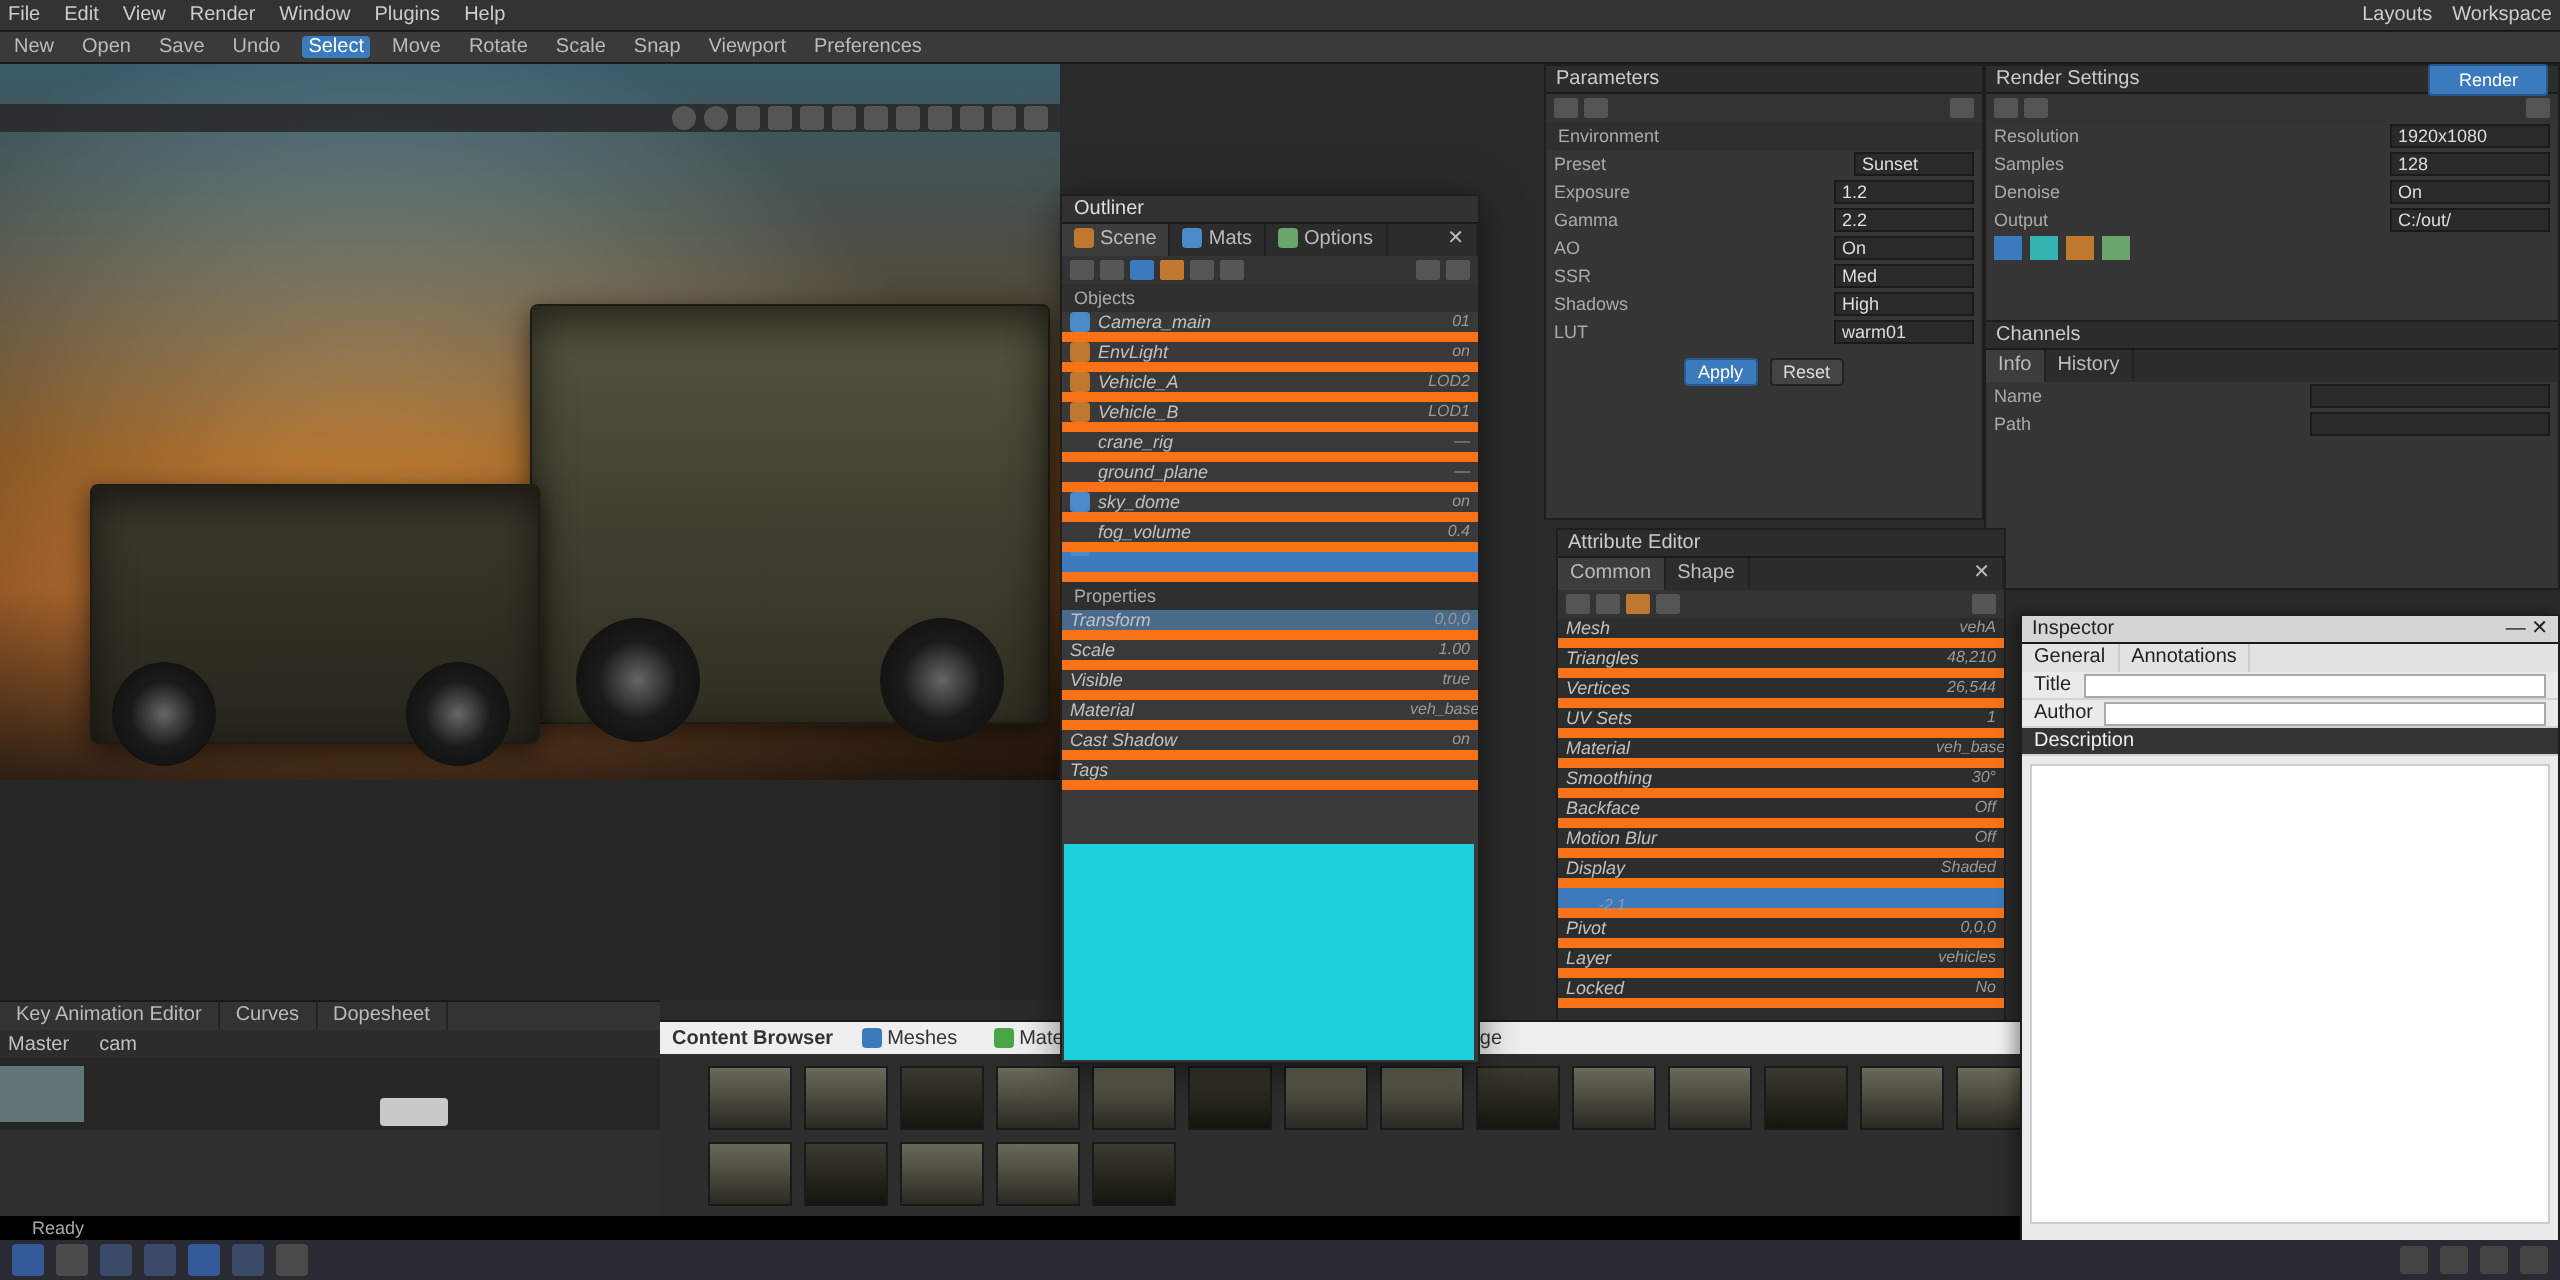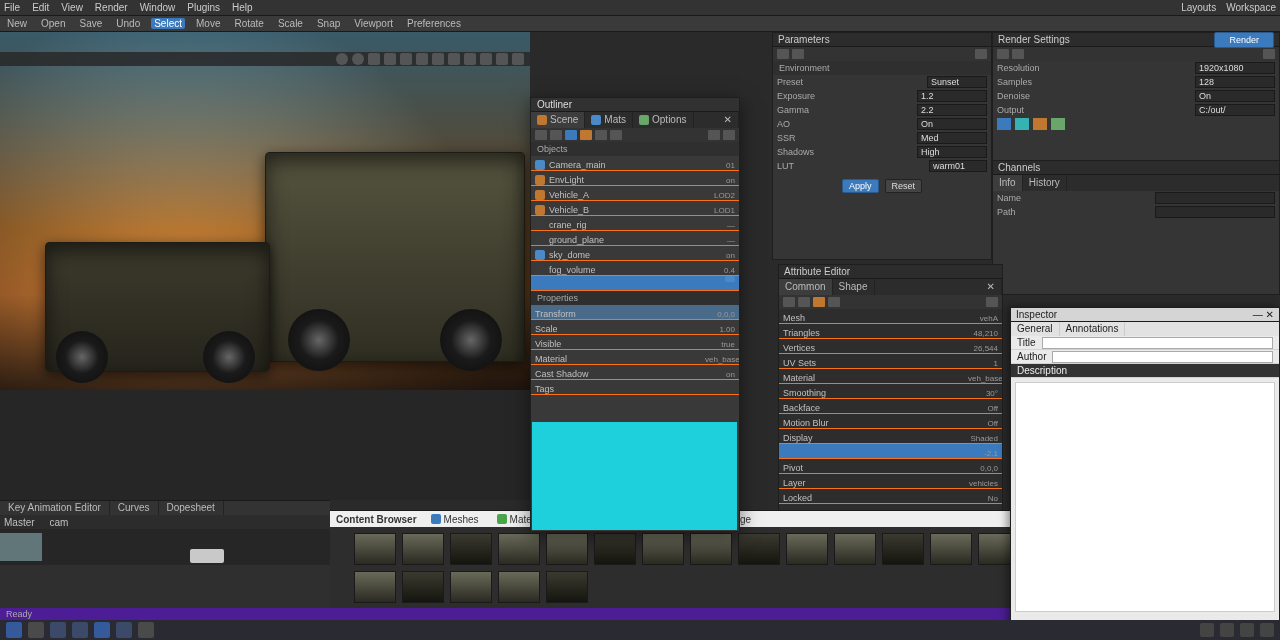--- a/index.html
+++ b/index.html
@@ -37,21 +37,21 @@
 .panel-tabs { height: 16px; display: flex; background: #2c2c2c; }
 .panel-tab { flex: 0 0 auto; padding: 0 6px; line-height: 16px; color: #bbb; border-right: 1px solid #222; cursor: pointer; }
 .panel-tab .swatch { display: inline-block; width: 10px; height: 10px; vertical-align: middle; margin-right: 3px; border-radius: 2px; }
 .panel-tab.active { background: #3d3d3d; }
 .panel-icon-row { height: 14px; display: flex; gap: 3px; padding: 0 4px; align-items: center; background: #333; }
 .panel-icon-row .mini { width: 12px; height: 10px; background: #555; border-radius: 1px; cursor: pointer; }
 .panel-icon-row .mini.blue { background: #3a7abd; }
 .panel-icon-row .mini.orange { background: #c07830; }
 .panel-subheader { height: 14px; background: #2f2f2f; color: #aaa; padding: 0 6px; line-height: 14px; font-size: 9px; }
 .list { overflow: hidden; }
-.list-row { height: 15px; display: flex; align-items: flex-end; padding: 0 4px; gap: 4px; border-bottom: 1px solid #f97316; }
+.list-row { height: 15px; display: flex; align-items: flex-start; padding: 0 4px; gap: 4px; border-bottom: 5px solid #f97316; font-style: italic; }
 .list-row.selected { background: #3a7abd; color: #fff; flex-direction: column; }
 .list-row.selected-light { background: #4a6a8a; }
 .list-row .dot { width: 10px; height: 10px; border-radius: 2px; background: #666; }
 .list-row .dot.or { background: #c07830; }
 .list-row .dot.bl { background: #4a8ac8; }
 .list-row .dot.gr { background: #3a3a3a; }
 .list-row .lbl { flex: 1; white-space: nowrap; overflow: hidden; text-overflow: ellipsis; font-size: 9px; }
 .list-row .val { width: 30px; color: #999; font-size: 8px; text-align: right; }
 .selection-swatch { position: absolute; left: 1px; bottom: 1px; width: 205px; height: 108px; background: #1ed0db; }
 
@@ -100,21 +100,21 @@
 
 
 .bottombar { position: absolute; left: 0; right: 0; bottom: 0; height: 20px; background: #2a2a32; display: flex; align-items: center; gap: 6px; padding: 0 6px; z-index: 30; }
 .bottombar .tb { width: 16px; height: 16px; background: #3c4a6a; border-radius: 2px; cursor: pointer; }
 .bottombar .tb.alt { background: #355a9c; }
 .bottombar .tb.gray { background: #4a4a4a; }
 .bottombar .spacer { flex: 1; }
 .bottombar .tray { width: 14px; height: 14px; background: #444; border-radius: 2px; }
 
 
-.status-strip { position: absolute; left: 0; right: 0; bottom: 20px; height: 12px; background: #4c1d95; color: #aaa; padding: 0 6px; line-height: 12px; font-size: 9px; display: flex; }
+.status-strip { position: absolute; left: 0; right: 0; bottom: 20px; height: 12px; background: #000000; color: #aaa; padding: 0 16px; line-height: 12px; font-size: 9px; display: flex; }
 .status-strip .sr { margin-left: auto; }
 </style>
 </head>
 <body>
 
 <div class="menubar">
   <span class="menu-item">File</span>
   <span class="menu-item">Edit</span>
   <span class="menu-item">View</span>
   <span class="menu-item">Render</span>
@@ -296,21 +296,21 @@
     <div class="prop-row">
         <span class="pl">SSR</span>
         <span class="prop-field" style="width:70px">Med</span>
       </div>
     <div class="prop-row">
         <span class="pl">Shadows</span>
         <span class="prop-field" style="width:70px">High</span>
       </div>
     <div class="prop-row">
         <span class="pl">LUT</span>
-        <span class="prop-field" style="width:58px">warm01</span>
+        <span class="prop-field" style="width:70px">warm01</span>
       </div>
     <div style="display:flex;gap:6px;justify-content:center;margin-top:6px;">
       <span class="btn blue">Apply</span>
       <span class="btn">Reset</span>
     </div>
   </div>
 
   <div class="right-block block-b">
     <div class="hdr" style="display:flex;align-items:center;gap:6px;">
       <span>Render Settings</span>

